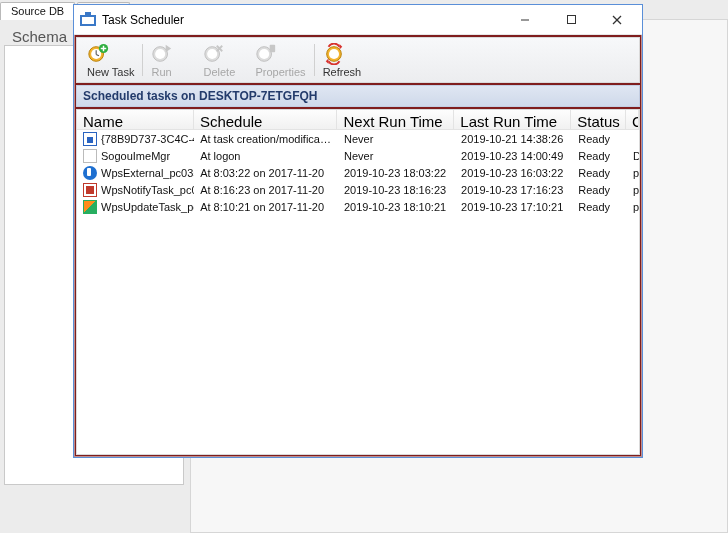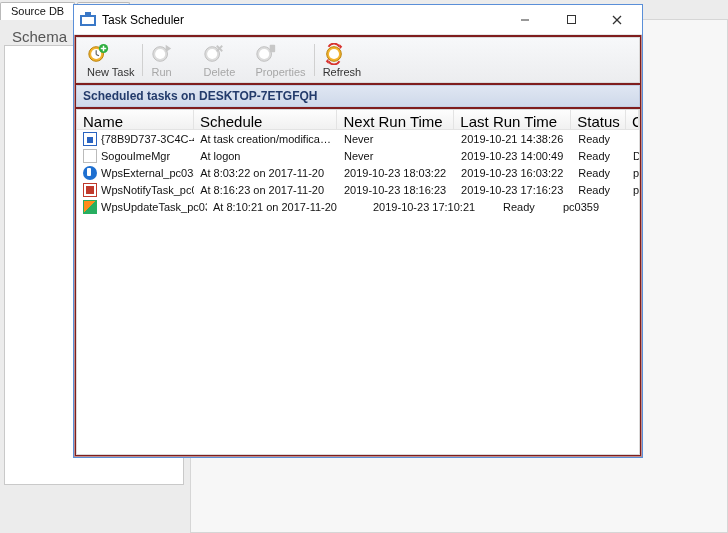--- a/index.html
+++ b/index.html
@@ -293,19 +293,20 @@
           <div class="gcell c-last">2019-10-23 17:16:23</div>
           <div class="gcell c-stat">Ready</div>
           <div class="gcell c-cre">pc0359</div>
         </div>
         <div class="grow">
           <div class="gcell c-name">
             <span class="row-ico ico-e"></span>
             <span>WpsUpdateTask_pc0359</span>
           </div>
           <div class="gcell c-sched">At 8:10:21 on 2017-11-20</div>
+          <div class="gcell c-next">2019-10-23 18:10:21</div>
           <div class="gcell c-last">2019-10-23 17:10:21</div>
           <div class="gcell c-stat">Ready</div>
           <div class="gcell c-cre">pc0359</div>
         </div>
       </div>
   </div>
 </div>
 
 </body></html>

